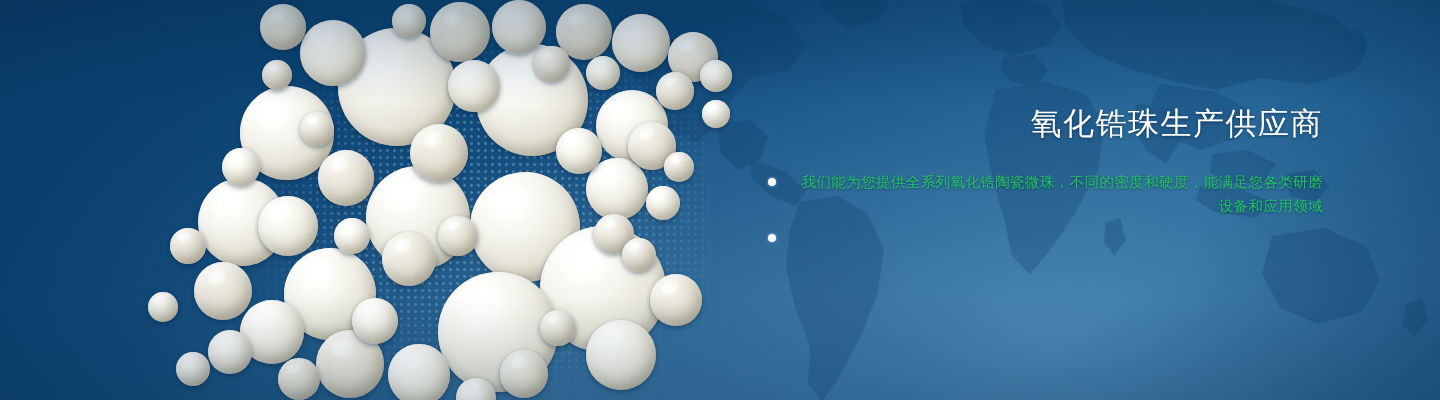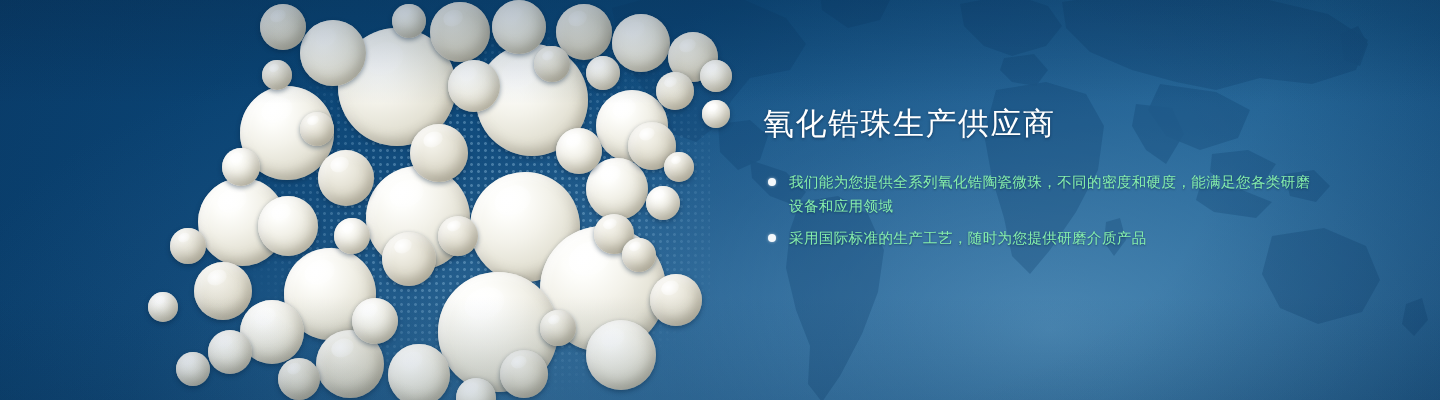--- a/index.html
+++ b/index.html
@@ -94,20 +94,21 @@
     background:
       radial-gradient(circle at 36% 28%, #f7f6f0 0%, #eeece2 22%, #e0ddcf 50%, #cbc7b6 76%, #aeaa99 100%);
   }
 
   
   .copy {
     position: absolute;
     left: 763px;
     top: 104px;
     width: 560px;
+    text-align: right;
   }
   .headline {
     margin: 0;
     font-size: 31px;
     line-height: 40px;
     font-weight: 500;
     letter-spacing: 1.5px;
     color: #ffffff;
     text-shadow: 0 1px 3px rgba(3,26,52,0.55);
     white-space: nowrap;
@@ -117,21 +118,21 @@
     margin: 26px 0 0 0;
     padding: 0;
   }
   .bullet-item {
     position: relative;
     padding-left: 26px;
     margin-bottom: 8px;
     font-size: 14.5px;
     line-height: 24px;
     letter-spacing: 0.4px;
-    color: #86efac;
+    color: #22c55e;
     text-shadow: 0 1px 2px rgba(3,26,52,0.5);
   }
   .bullet-item:last-child { margin-bottom: 0; }
   .bullet-dot {
     position: absolute;
     left: 5px;
     top: 8px;
     width: 8px;
     height: 8px;
     border-radius: 50%;
@@ -252,18 +253,17 @@
   <div class="copy">
     <h1 class="headline">氧化锆珠生产供应商</h1>
 
     <ul class="bullets">
       <li class="bullet-item">
         <span class="bullet-dot"></span>
         <span>我们能为您提供全系列氧化锆陶瓷微珠，不同的密度和硬度，能满足您各类研磨设备和应用领域</span>
       </li>
       <li class="bullet-item">
         <span class="bullet-dot"></span>
-        <span>采用国际标准的生产工艺，随时为您提供研磨介质产品</span>
       </li>
     </ul>
   </div>
 
 </div>
 
 </body></html>

